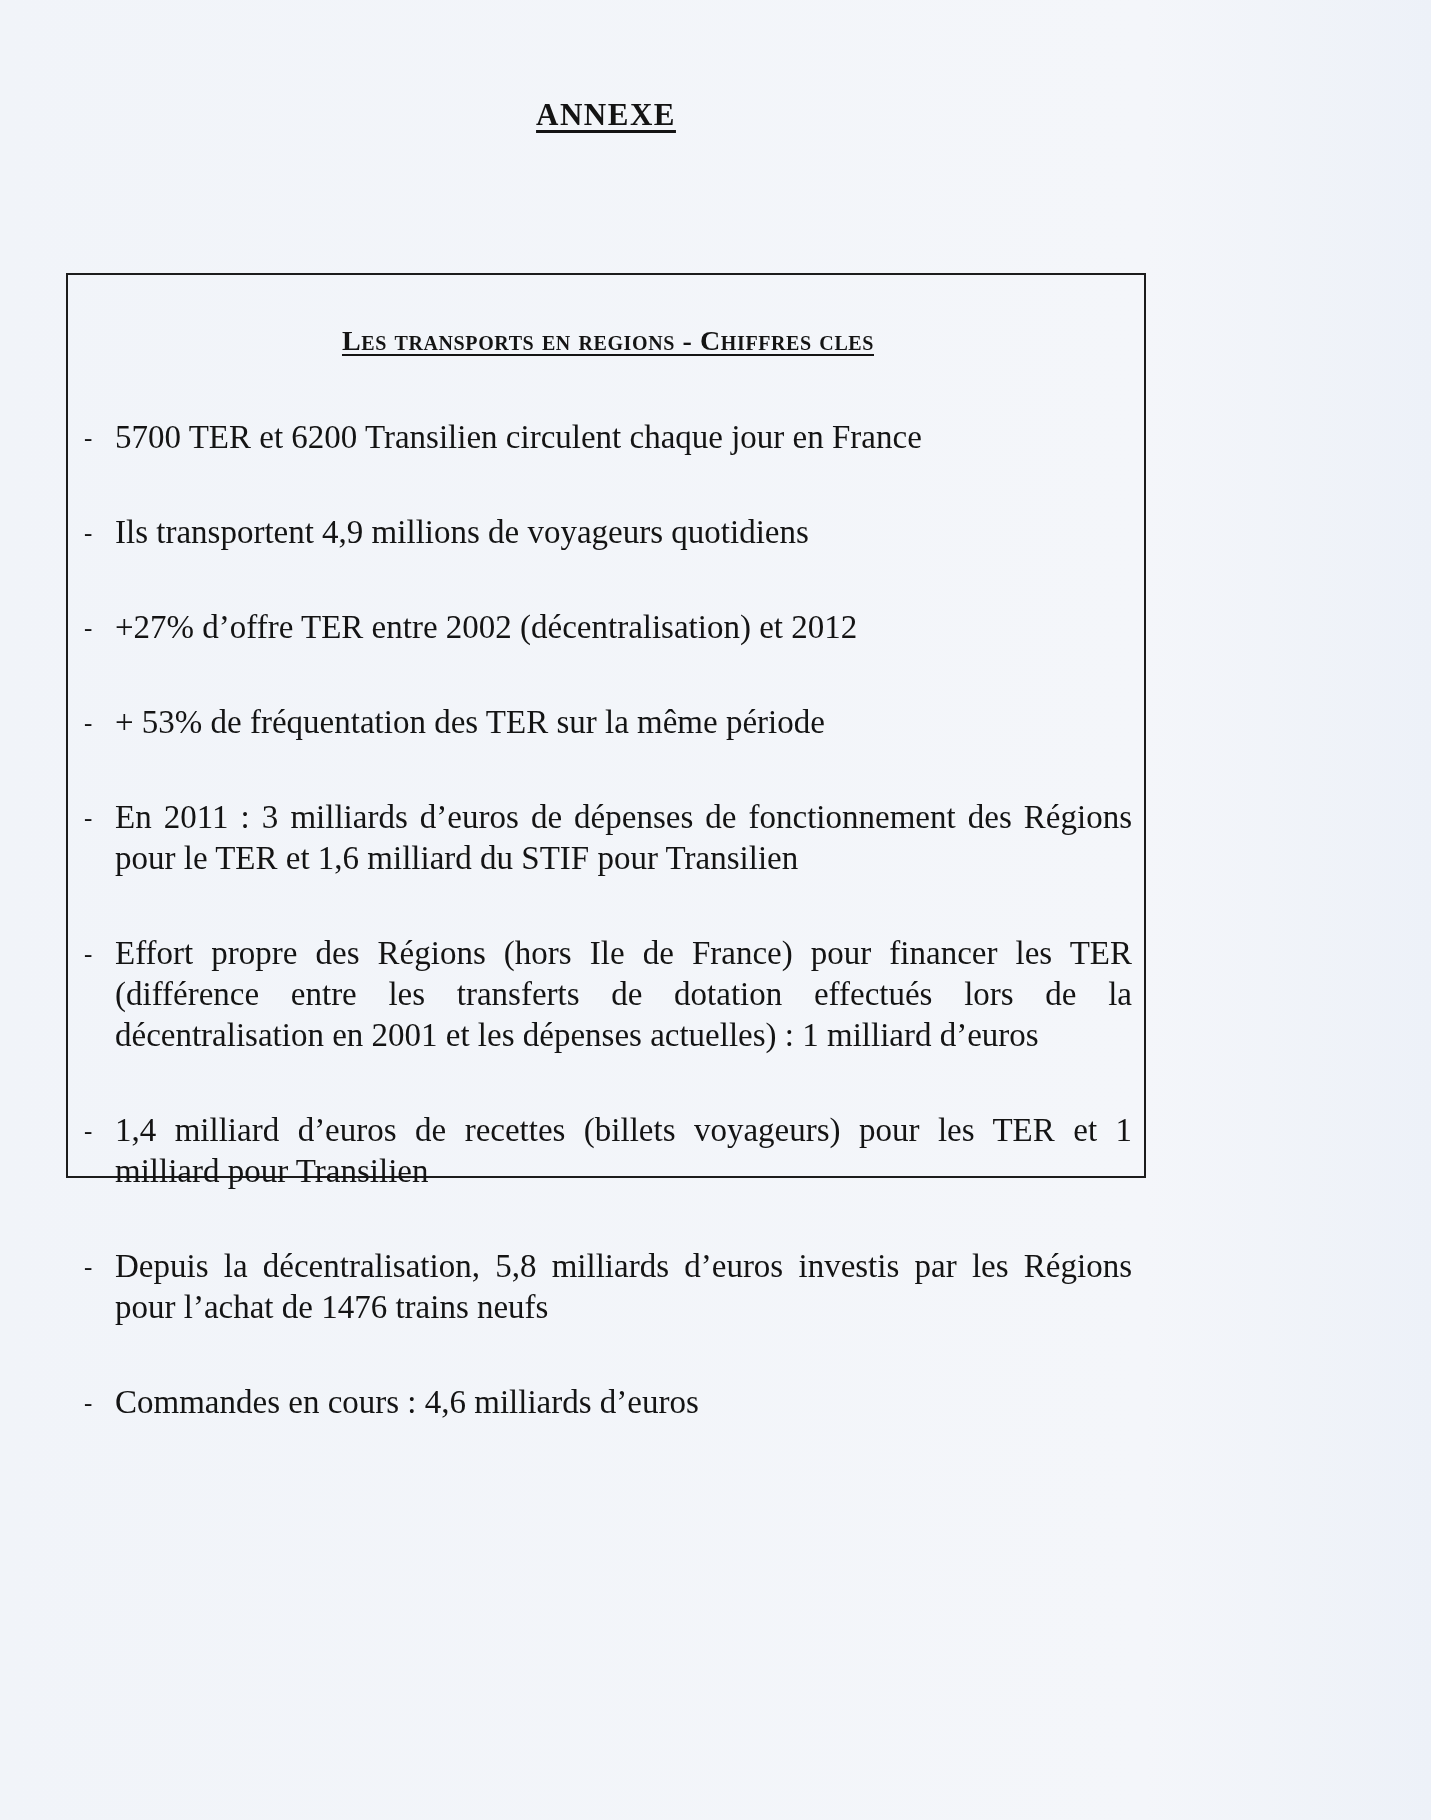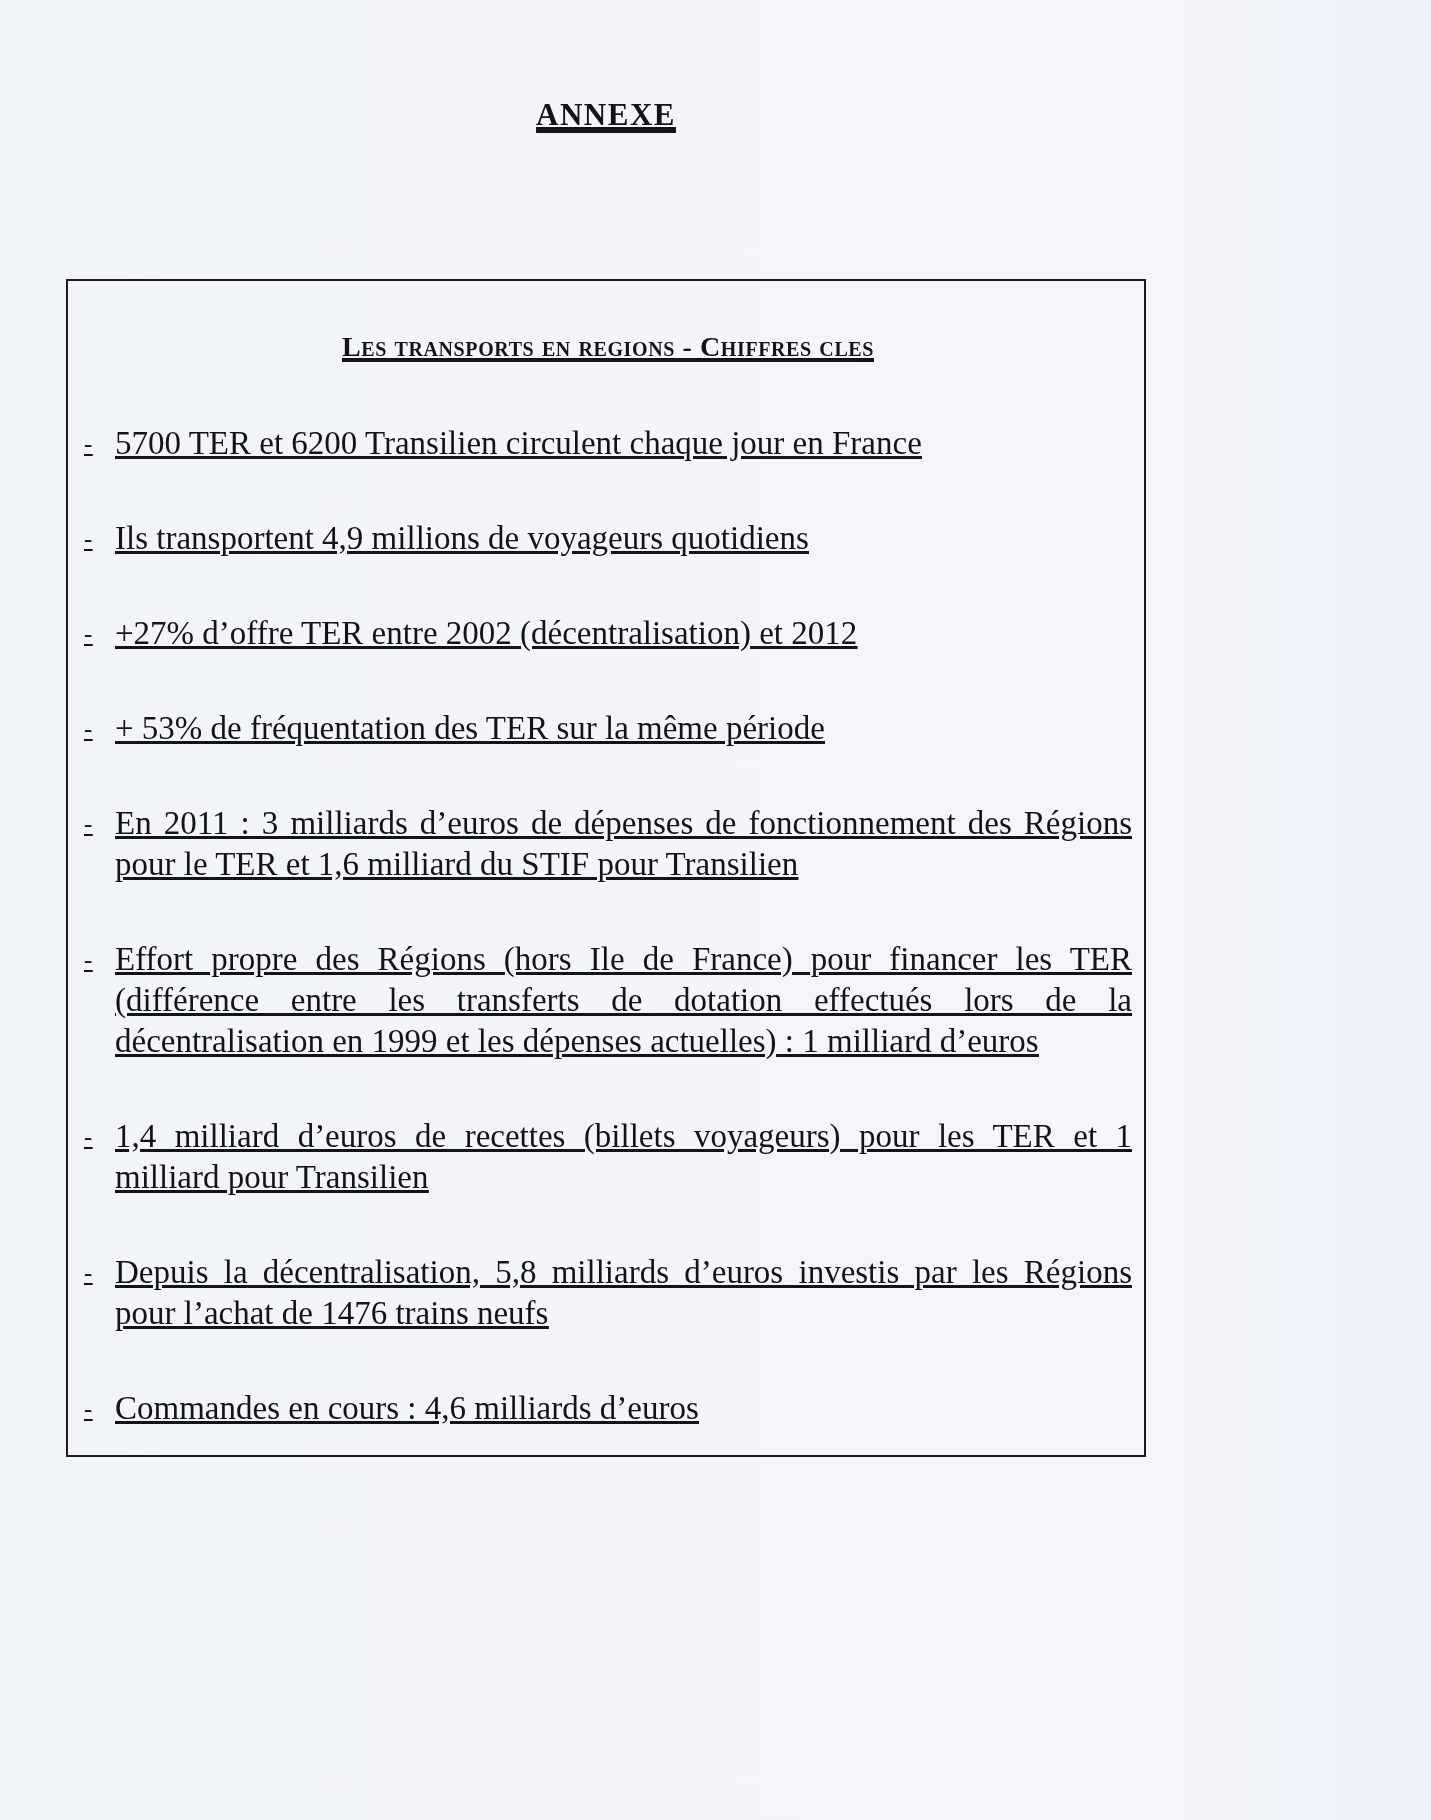--- a/index.html
+++ b/index.html
@@ -1,15 +1,15 @@
 <!DOCTYPE html>
 <html><head>
   <meta charset="utf-8">
   <style>
-    * { margin: 0; padding: 0; box-sizing: border-box; text-decoration: underline; }
+    * { margin: 0; padding: 0; box-sizing: border-box; }
 
     html, body {
       width: 1431px;
       height: 1820px;
     }
 
     body {
       background: linear-gradient(90deg, #f1f4f9 0%, #f4f6fa 80%, #edf1f8 100%);
       font-family: "Liberation Serif", serif;
       color: #141414;
@@ -33,24 +33,24 @@
       letter-spacing: 1.5px;
     }
     .doc-title .underlined {
       text-decoration: underline;
       text-underline-offset: 5px;
       text-decoration-thickness: 2.5px;
     }
 
     .key-figures-box {
       position: absolute;
-      top: 279px;
+      top: 273px;
       left: 66px;
       width: 1080px;
-      height: 1178px;
+      height: 905px;
       border: 2px solid #1c1c1c;
       padding: 50px 10px 12px 14px;
       background: transparent;
     }
 
     .box-title {
       text-align: center;
       font-weight: bold;
       font-variant: small-caps;
       font-size: 28px;
@@ -120,21 +120,21 @@
       <div class="item-text">+ 53% de fréquentation des TER sur la même période</div>
     </div>
 
     <div class="item">
       <span class="dash">-</span>
       <div class="item-text">En 2011 : 3 milliards d’euros de dépenses de fonctionnement des Régions pour le TER et 1,6 milliard du STIF pour Transilien</div>
     </div>
 
     <div class="item">
       <span class="dash">-</span>
-      <div class="item-text">Effort propre des Régions (hors Ile de France) pour financer les TER (différence entre les transferts de dotation effectués lors de la décentralisation en 1999 et les dépenses actuelles) : 1 milliard d’euros</div>
+      <div class="item-text">Effort propre des Régions (hors Ile de France) pour financer les TER (différence entre les transferts de dotation effectués lors de la décentralisation en 2001 et les dépenses actuelles) : 1 milliard d’euros</div>
     </div>
 
     <div class="item">
       <span class="dash">-</span>
       <div class="item-text">1,4 milliard d’euros de recettes (billets voyageurs) pour les TER et 1 milliard pour Transilien</div>
     </div>
 
     <div class="item">
       <span class="dash">-</span>
       <div class="item-text">Depuis la décentralisation, 5,8 milliards d’euros investis par les Régions pour l’achat de 1476 trains neufs</div>

